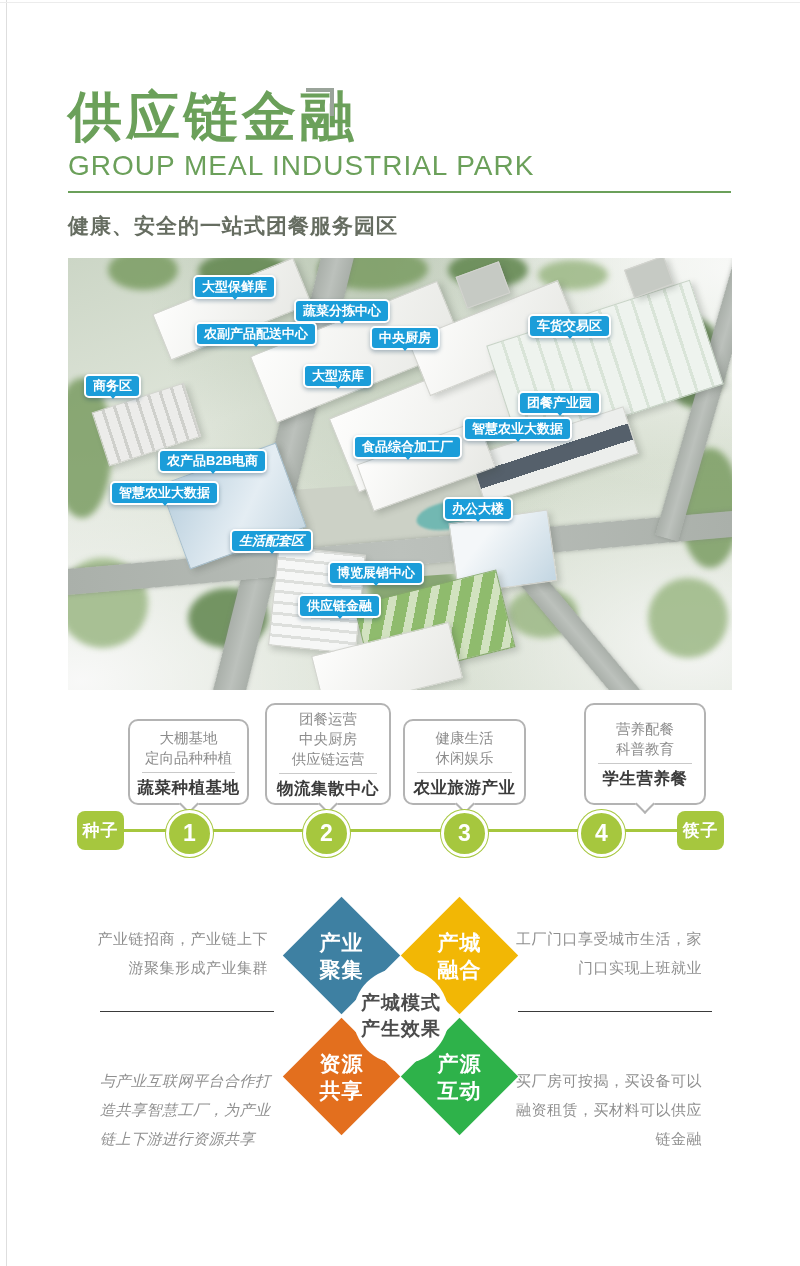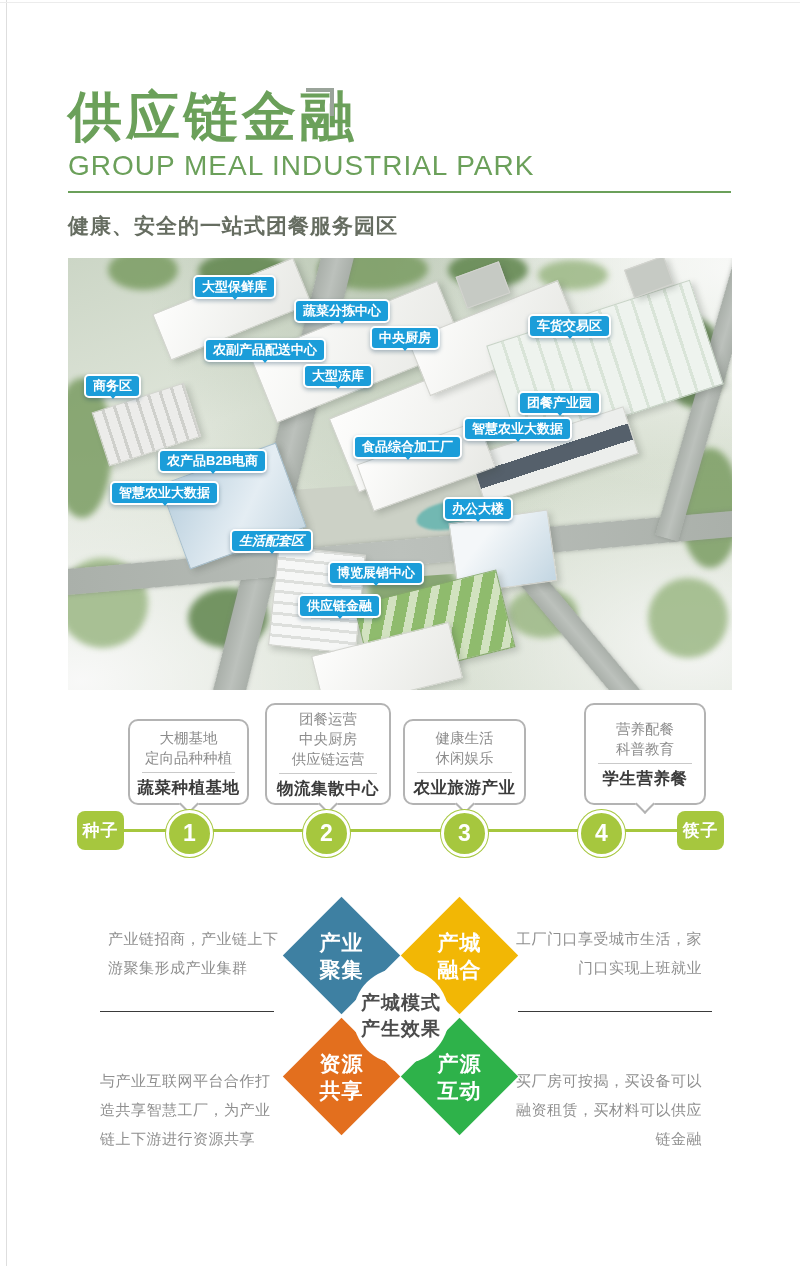--- a/index.html
+++ b/index.html
@@ -61,21 +61,21 @@
   .lb{
     z-index:10;background:#1b9dd9;border:2px solid #ffffff;border-radius:5px;
     color:#ffffff;font-size:13px;font-weight:bold;line-height:16px;
     padding:2px 7px;white-space:nowrap;box-shadow:0 2px 4px rgba(20,60,90,.35);
   }
   .lb::after{
     content:"";position:absolute;left:50%;bottom:-8px;margin-left:-5px;
     border:5px solid transparent;border-top:6px solid #1b9dd9;
   }
   .lb1{left:125px;top:17px;}  .lb2{left:226px;top:41px;}
-  .lb3{left:136px;top:64px;margin-top:16px;}  .lb4{left:302px;top:68px;}
+  .lb3{left:127px;top:64px;}  .lb4{left:302px;top:68px;}
   .lb5{left:235px;top:106px;} .lb6{left:16px;top:116px;}
   .lb7{left:460px;top:56px;}  .lb8{left:450px;top:133px;}
   .lb9{left:395px;top:159px;} .lb10{left:285px;top:177px;}
   .lb11{left:90px;top:191px;} .lb12{left:42px;top:223px;}
   .lb13{left:375px;top:239px;}.lb14{left:162px;top:271px;font-style:italic;}
   .lb15{left:260px;top:303px;}.lb16{left:230px;top:336px;text-align:right;}
 
   
   .tl-line{position:absolute;left:121px;top:829px;width:560px;height:3px;background:#a6c73e;}
   .tl-end{
@@ -122,23 +122,23 @@
   .dia-orange{left:300px;top:1035px;background:#e36f1e;}
   .dia-green{left:418px;top:1035px;background:#2eb24a;}
   .eff-circle{
     position:absolute;left:353px;top:968px;width:96px;height:96px;border-radius:50%;background:#ffffff;
     display:flex;flex-direction:column;align-items:center;justify-content:center;z-index:5;
     color:#4c4c4c;font-size:19px;font-weight:bold;line-height:26px;letter-spacing:1px;
   }
   .note{
     position:absolute;font-size:15px;color:#8f8f8f;line-height:29px;letter-spacing:.5px;
   }
-  .note-tl{left:108px;top:924px;width:180px;text-align:left;}
+  .note-tl{left:88px;top:924px;width:180px;text-align:right;}
   .note-tr{left:508px;top:924px;width:194px;text-align:right;}
-  .note-bl{left:100px;top:1066px;width:182px;text-align:left;}
+  .note-bl{left:100px;top:1066px;width:182px;text-align:left;font-style:italic;}
   .note-br{left:506px;top:1066px;width:196px;text-align:right;}
   .note-rule{position:absolute;height:1px;background:#3a3a3a;}
   .rule-l{left:100px;top:1011px;width:174px;}
   .rule-r{left:518px;top:1011px;width:194px;}
 </style>
 </head>
 <body>
 
 <div class="edge-left"></div>
 <div class="edge-top"></div>

